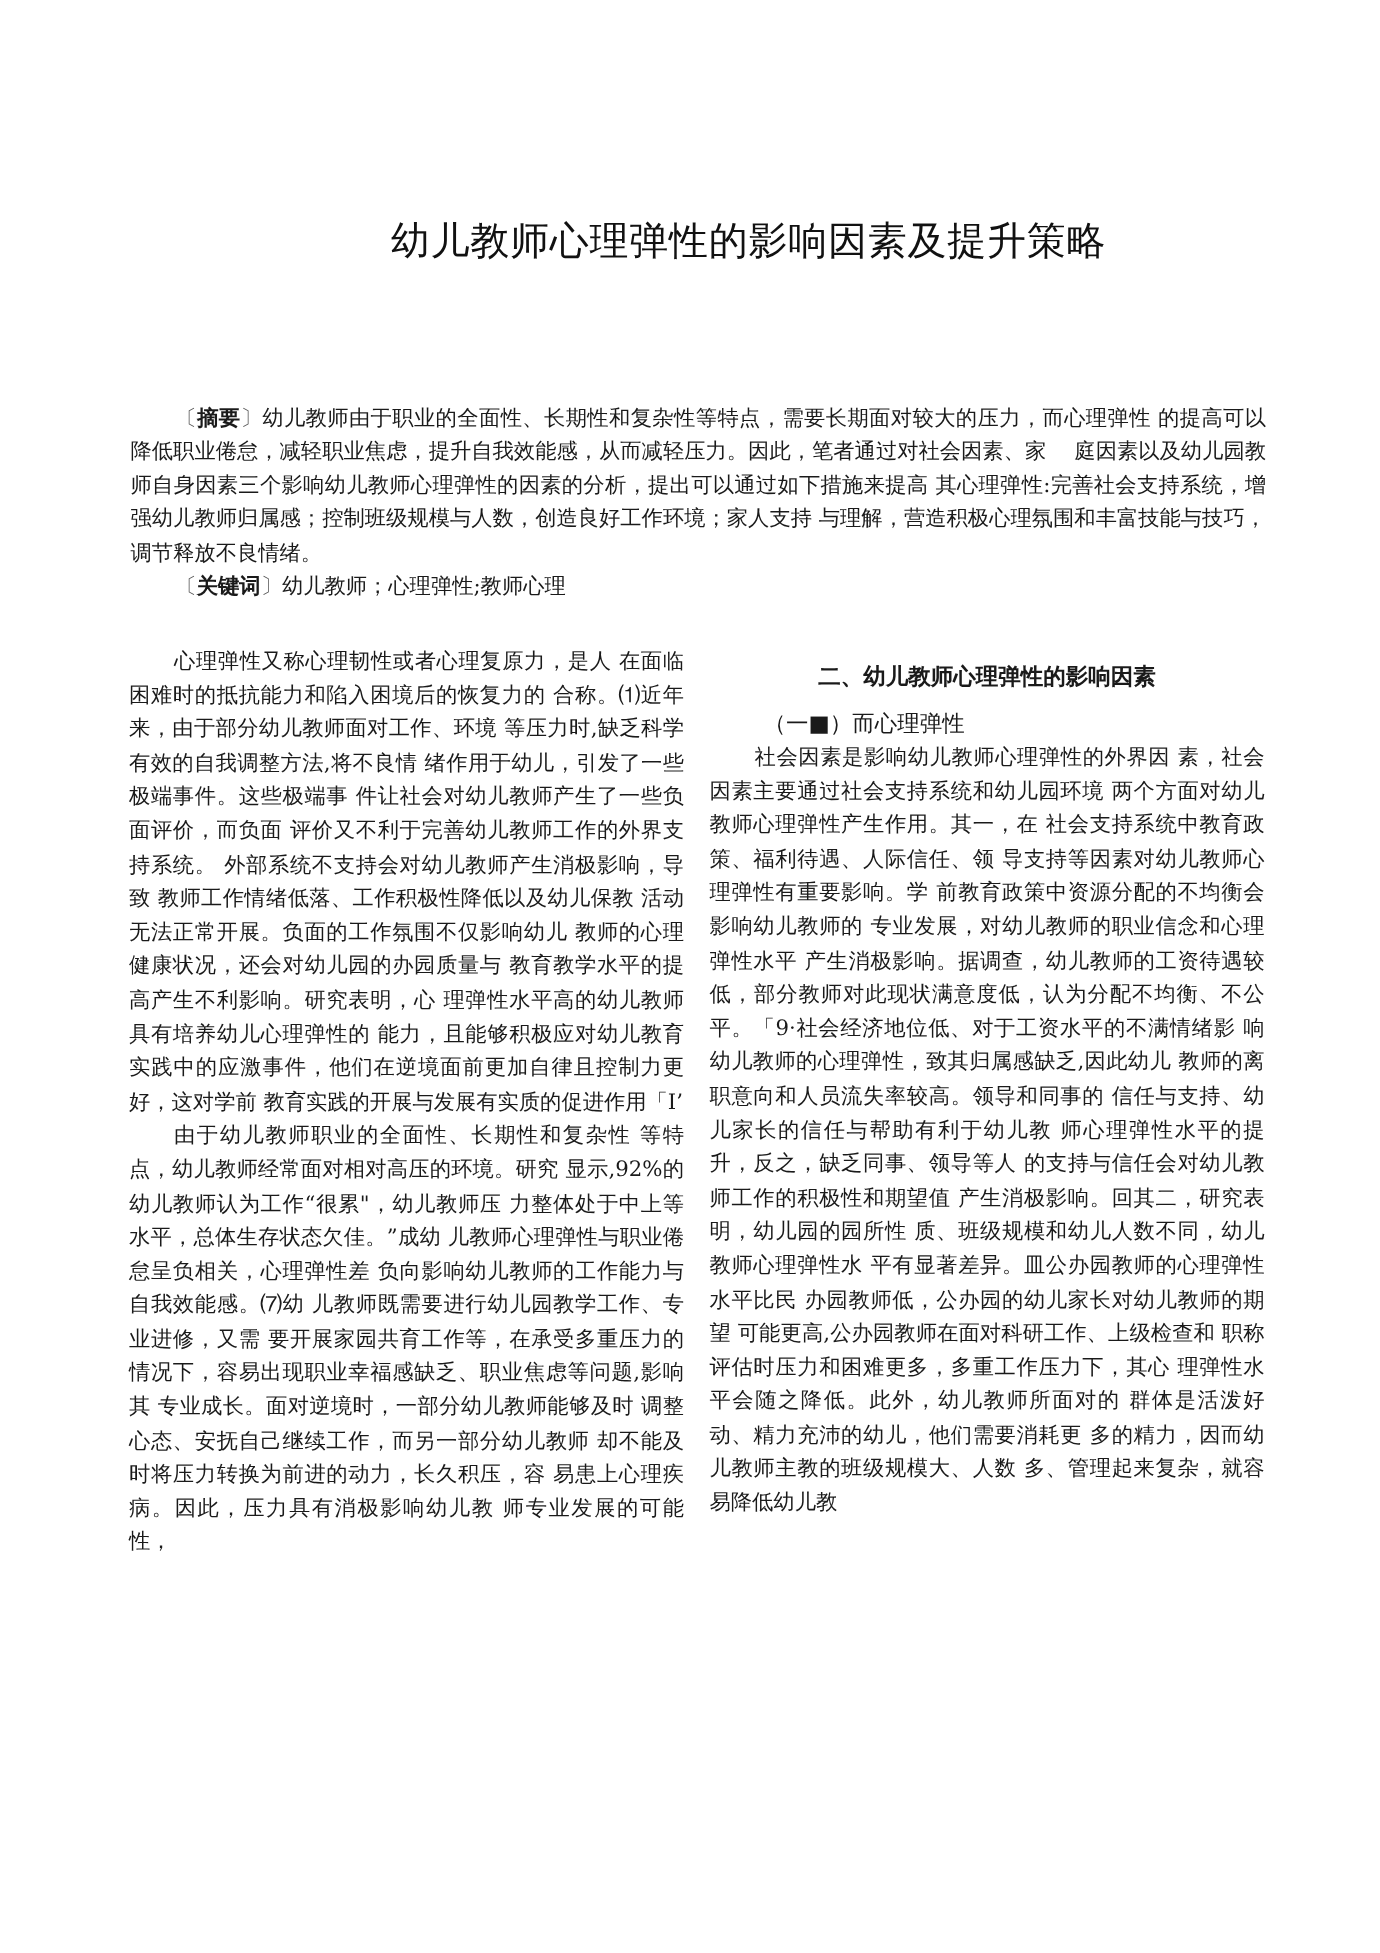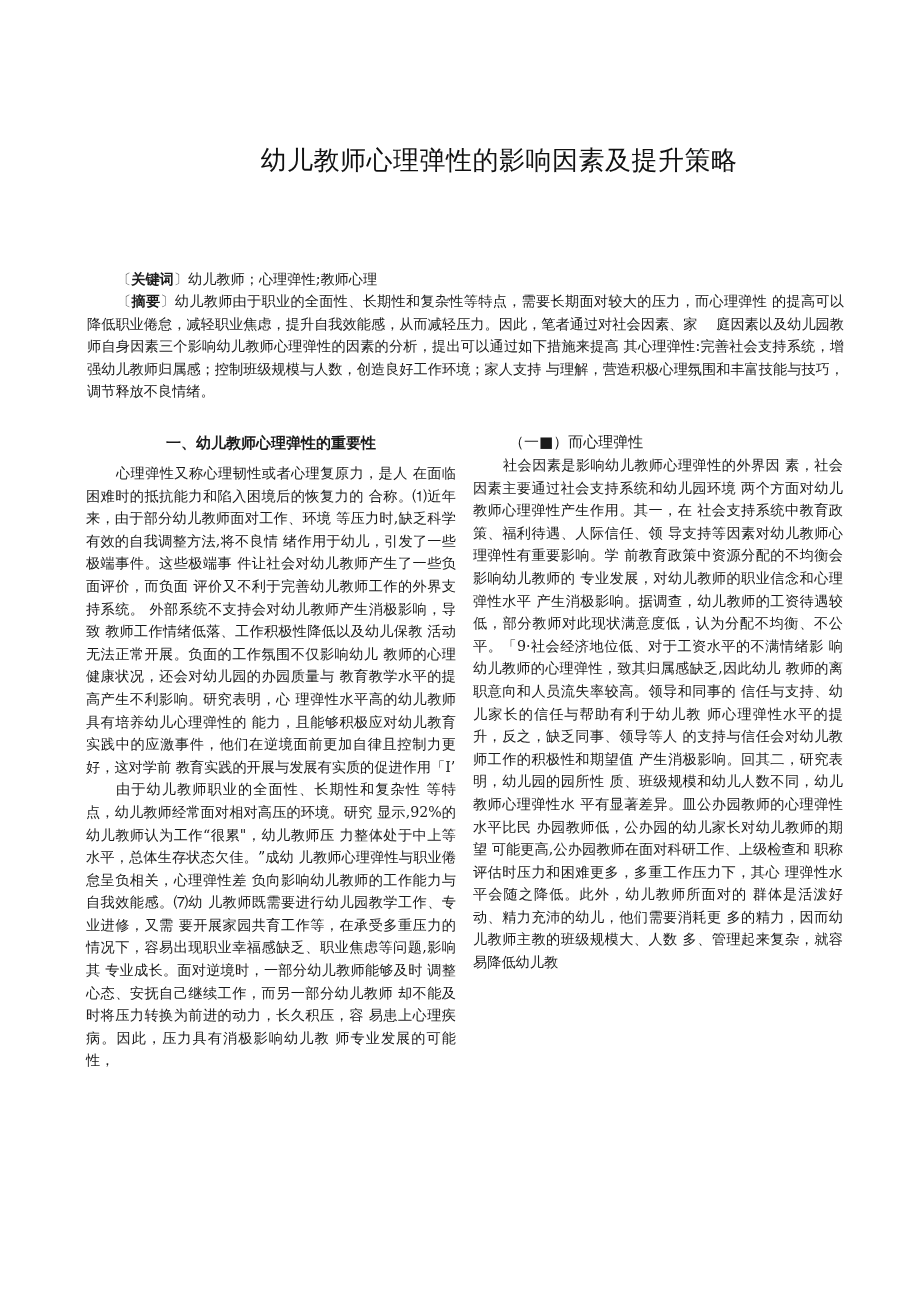--- a/index.html
+++ b/index.html
@@ -20,26 +20,26 @@
   .h-left { padding:2px 0 8px 0; }
   .h-right { padding:10px 0 8px 0; }
   .sub { font-size:15px; padding-left:36px; line-height:24px; }
 </style>
 </head>
 <body>
 
 <div class="title">幼儿教师心理弹性的影响因素及提升策略</div>
 
 <div class="abstract">
+  <p class="indent"><span class="br">〔</span><span class="tag">摘要</span><span class="br">〕</span><span>幼儿教师由于职业的全面性、长期性和复杂性等特点，需要长期面对较大的压力，而心理弹性 的提高可以降低职业倦怠，减轻职业焦虑，提升自我效能感，从而减轻压力。因此，笔者通过对社会因素、家　 庭因素以及幼儿园教师自身因素三个影响幼儿教师心理弹性的因素的分析，提出可以通过如下措施来提高 其心理弹性:完善社会支持系统，增强幼儿教师归属感；控制班级规模与人数，创造良好工作环境；家人支持 与理解，营造积极心理氛围和丰富技能与技巧，调节释放不良情绪。</span></p>
   <p class="indent"><span class="br">〔</span><span class="tag">关键词</span><span class="br">〕</span><span>幼儿教师；心理弹性;教师心理</span></p>
-  <p class="indent"><span class="br">〔</span><span class="tag">摘要</span><span class="br">〕</span><span>幼儿教师由于职业的全面性、长期性和复杂性等特点，需要长期面对较大的压力，而心理弹性 的提高可以降低职业倦怠，减轻职业焦虑，提升自我效能感，从而减轻压力。因此，笔者通过对社会因素、家　 庭因素以及幼儿园教师自身因素三个影响幼儿教师心理弹性的因素的分析，提出可以通过如下措施来提高 其心理弹性:完善社会支持系统，增强幼儿教师归属感；控制班级规模与人数，创造良好工作环境；家人支持 与理解，营造积极心理氛围和丰富技能与技巧，调节释放不良情绪。</span></p>
 </div>
 
 <div class="col left">
-  <h2 class="h-left">一、幼儿教师心理弹性的重要性</h2>
   <p class="indent">心理弹性又称心理韧性或者心理复原力，是人 在面临困难时的抵抗能力和陷入困境后的恢复力的 合称。⑴近年来，由于部分幼儿教师面对工作、环境 等压力时,缺乏科学有效的自我调整方法,将不良情 绪作用于幼儿，引发了一些极端事件。这些极端事 件让社会对幼儿教师产生了一些负面评价，而负面 评价又不利于完善幼儿教师工作的外界支持系统。 外部系统不支持会对幼儿教师产生消极影响，导致 教师工作情绪低落、工作积极性降低以及幼儿保教 活动无法正常开展。负面的工作氛围不仅影响幼儿 教师的心理健康状况，还会对幼儿园的办园质量与 教育教学水平的提高产生不利影响。研究表明，心 理弹性水平高的幼儿教师具有培养幼儿心理弹性的 能力，且能够积极应对幼儿教育实践中的应激事件，他们在逆境面前更加自律且控制力更好，这对学前 教育实践的开展与发展有实质的促进作用「I’</p>
   <p class="indent">由于幼儿教师职业的全面性、长期性和复杂性 等特点，幼儿教师经常面对相对高压的环境。研究 显示,92%的幼儿教师认为工作“很累"，幼儿教师压 力整体处于中上等水平，总体生存状态欠佳。”成幼 儿教师心理弹性与职业倦怠呈负相关，心理弹性差 负向影响幼儿教师的工作能力与自我效能感。⑺幼 儿教师既需要进行幼儿园教学工作、专业进修，又需 要开展家园共育工作等，在承受多重压力的情况下，容易出现职业幸福感缺乏、职业焦虑等问题,影响其 专业成长。面对逆境时，一部分幼儿教师能够及时 调整心态、安抚自己继续工作，而另一部分幼儿教师 却不能及时将压力转换为前进的动力，长久积压，容 易患上心理疾病。因此，压力具有消极影响幼儿教 师专业发展的可能性，</p>
 </div>
 
 <div class="col right">
+  <h2 class="h-right">二、幼儿教师心理弹性的影响因素</h2>
   <div class="sub">（一■）而心理弹性</div>
   <p class="indent">社会因素是影响幼儿教师心理弹性的外界因 素，社会因素主要通过社会支持系统和幼儿园环境 两个方面对幼儿教师心理弹性产生作用。其一，在 社会支持系统中教育政策、福利待遇、人际信任、领 导支持等因素对幼儿教师心理弹性有重要影响。学 前教育政策中资源分配的不均衡会影响幼儿教师的 专业发展，对幼儿教师的职业信念和心理弹性水平 产生消极影响。据调查，幼儿教师的工资待遇较低，部分教师对此现状满意度低，认为分配不均衡、不公 平。「9·社会经济地位低、对于工资水平的不满情绪影 响幼儿教师的心理弹性，致其归属感缺乏,因此幼儿 教师的离职意向和人员流失率较高。领导和同事的 信任与支持、幼儿家长的信任与帮助有利于幼儿教 师心理弹性水平的提升，反之，缺乏同事、领导等人 的支持与信任会对幼儿教师工作的积极性和期望值 产生消极影响。回其二，研究表明，幼儿园的园所性 质、班级规模和幼儿人数不同，幼儿教师心理弹性水 平有显著差异。皿公办园教师的心理弹性水平比民 办园教师低，公办园的幼儿家长对幼儿教师的期望 可能更高,公办园教师在面对科研工作、上级检查和 职称评估时压力和困难更多，多重工作压力下，其心 理弹性水平会随之降低。此外，幼儿教师所面对的 群体是活泼好动、精力充沛的幼儿，他们需要消耗更 多的精力，因而幼儿教师主教的班级规模大、人数 多、管理起来复杂，就容易降低幼儿教</p>
 </div>
 
 </body></html>

